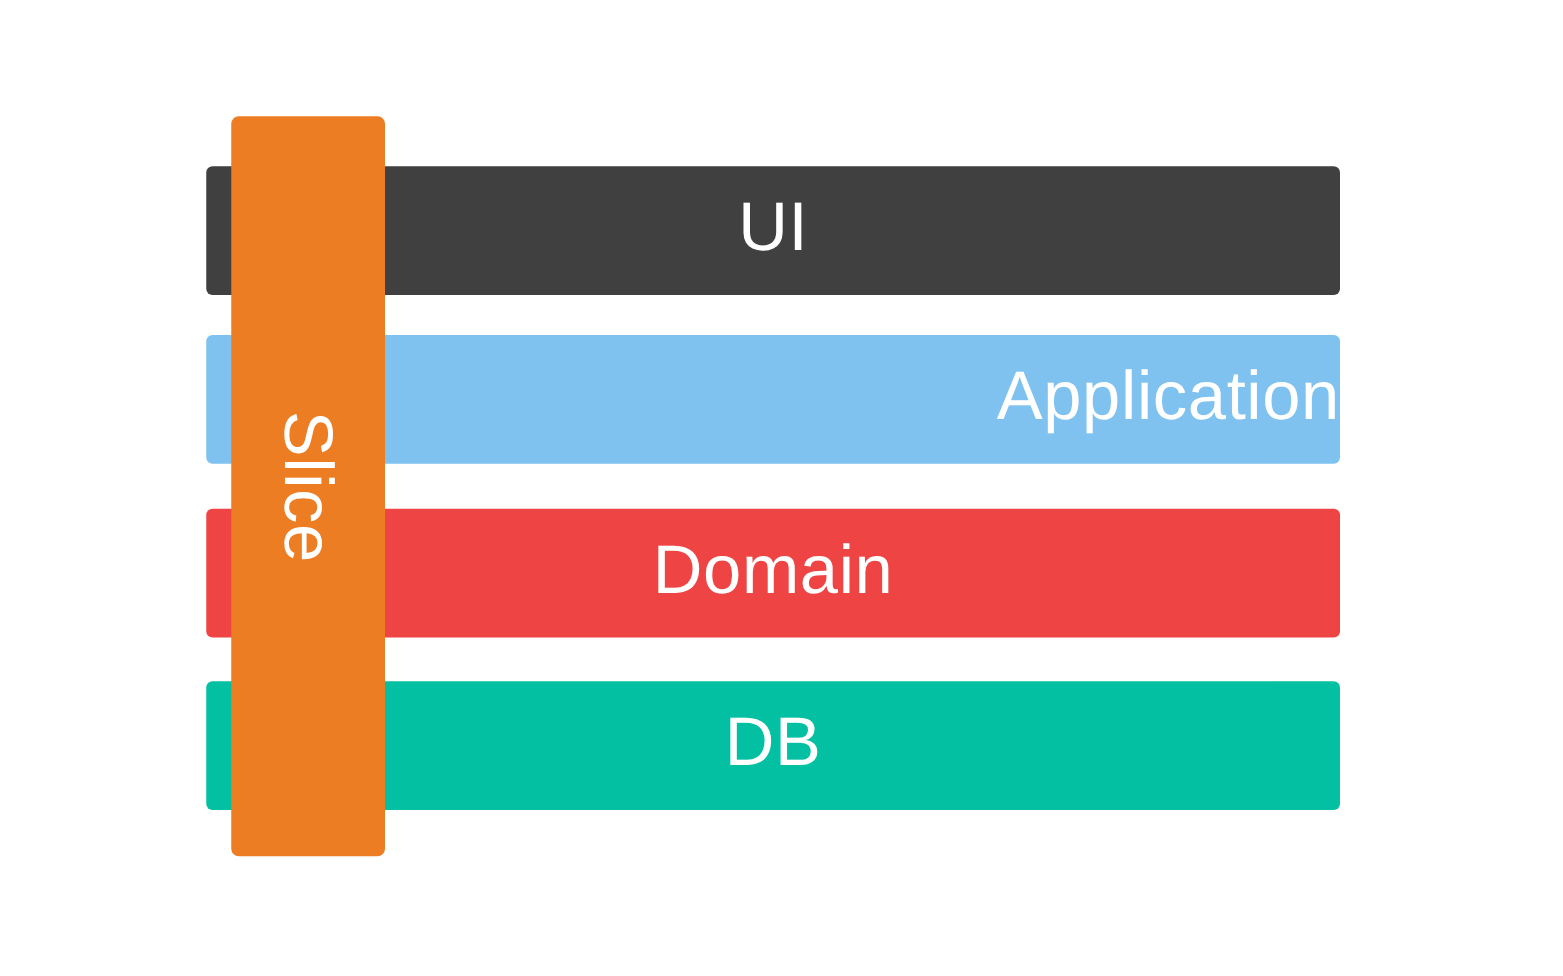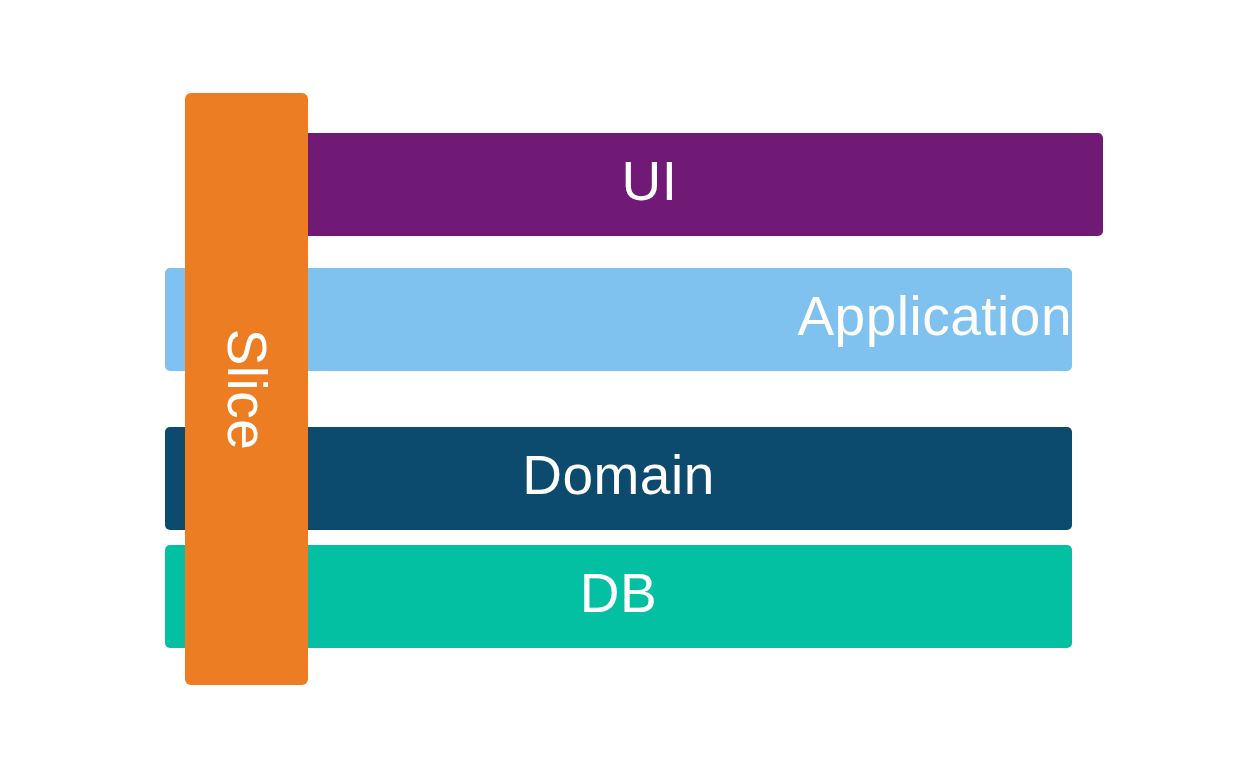--- a/index.html
+++ b/index.html
@@ -58,29 +58,29 @@
     line-height: 1;
     white-space: nowrap;
     transform: rotate(90deg);
   }
 </style>
 </head>
 <body>
 
 <div class="canvas">
 
-  <div class="layer layer-ui" style="background: #701a75; margin-left: 31px;">
+  <div class="layer layer-ui" style="background: #404040;">
     <span class="layer-label">UI</span>
   </div>
 
   <div class="layer layer-application" style="background: rgb(127, 194, 239); justify-content: flex-end;">
     <span class="layer-label">Application</span>
   </div>
 
-  <div class="layer layer-domain" style="background: #0c4a6e; margin-top: 20px;">
+  <div class="layer layer-domain" style="background: #ef4444;">
     <span class="layer-label">Domain</span>
   </div>
 
   <div class="layer layer-db" style="background: rgb(3, 192, 162);">
     <span class="layer-label">DB</span>
   </div>
 
   <div class="slice" style="background: rgb(237, 125, 35);">
     <span class="slice-label">Slice</span>
   </div>

